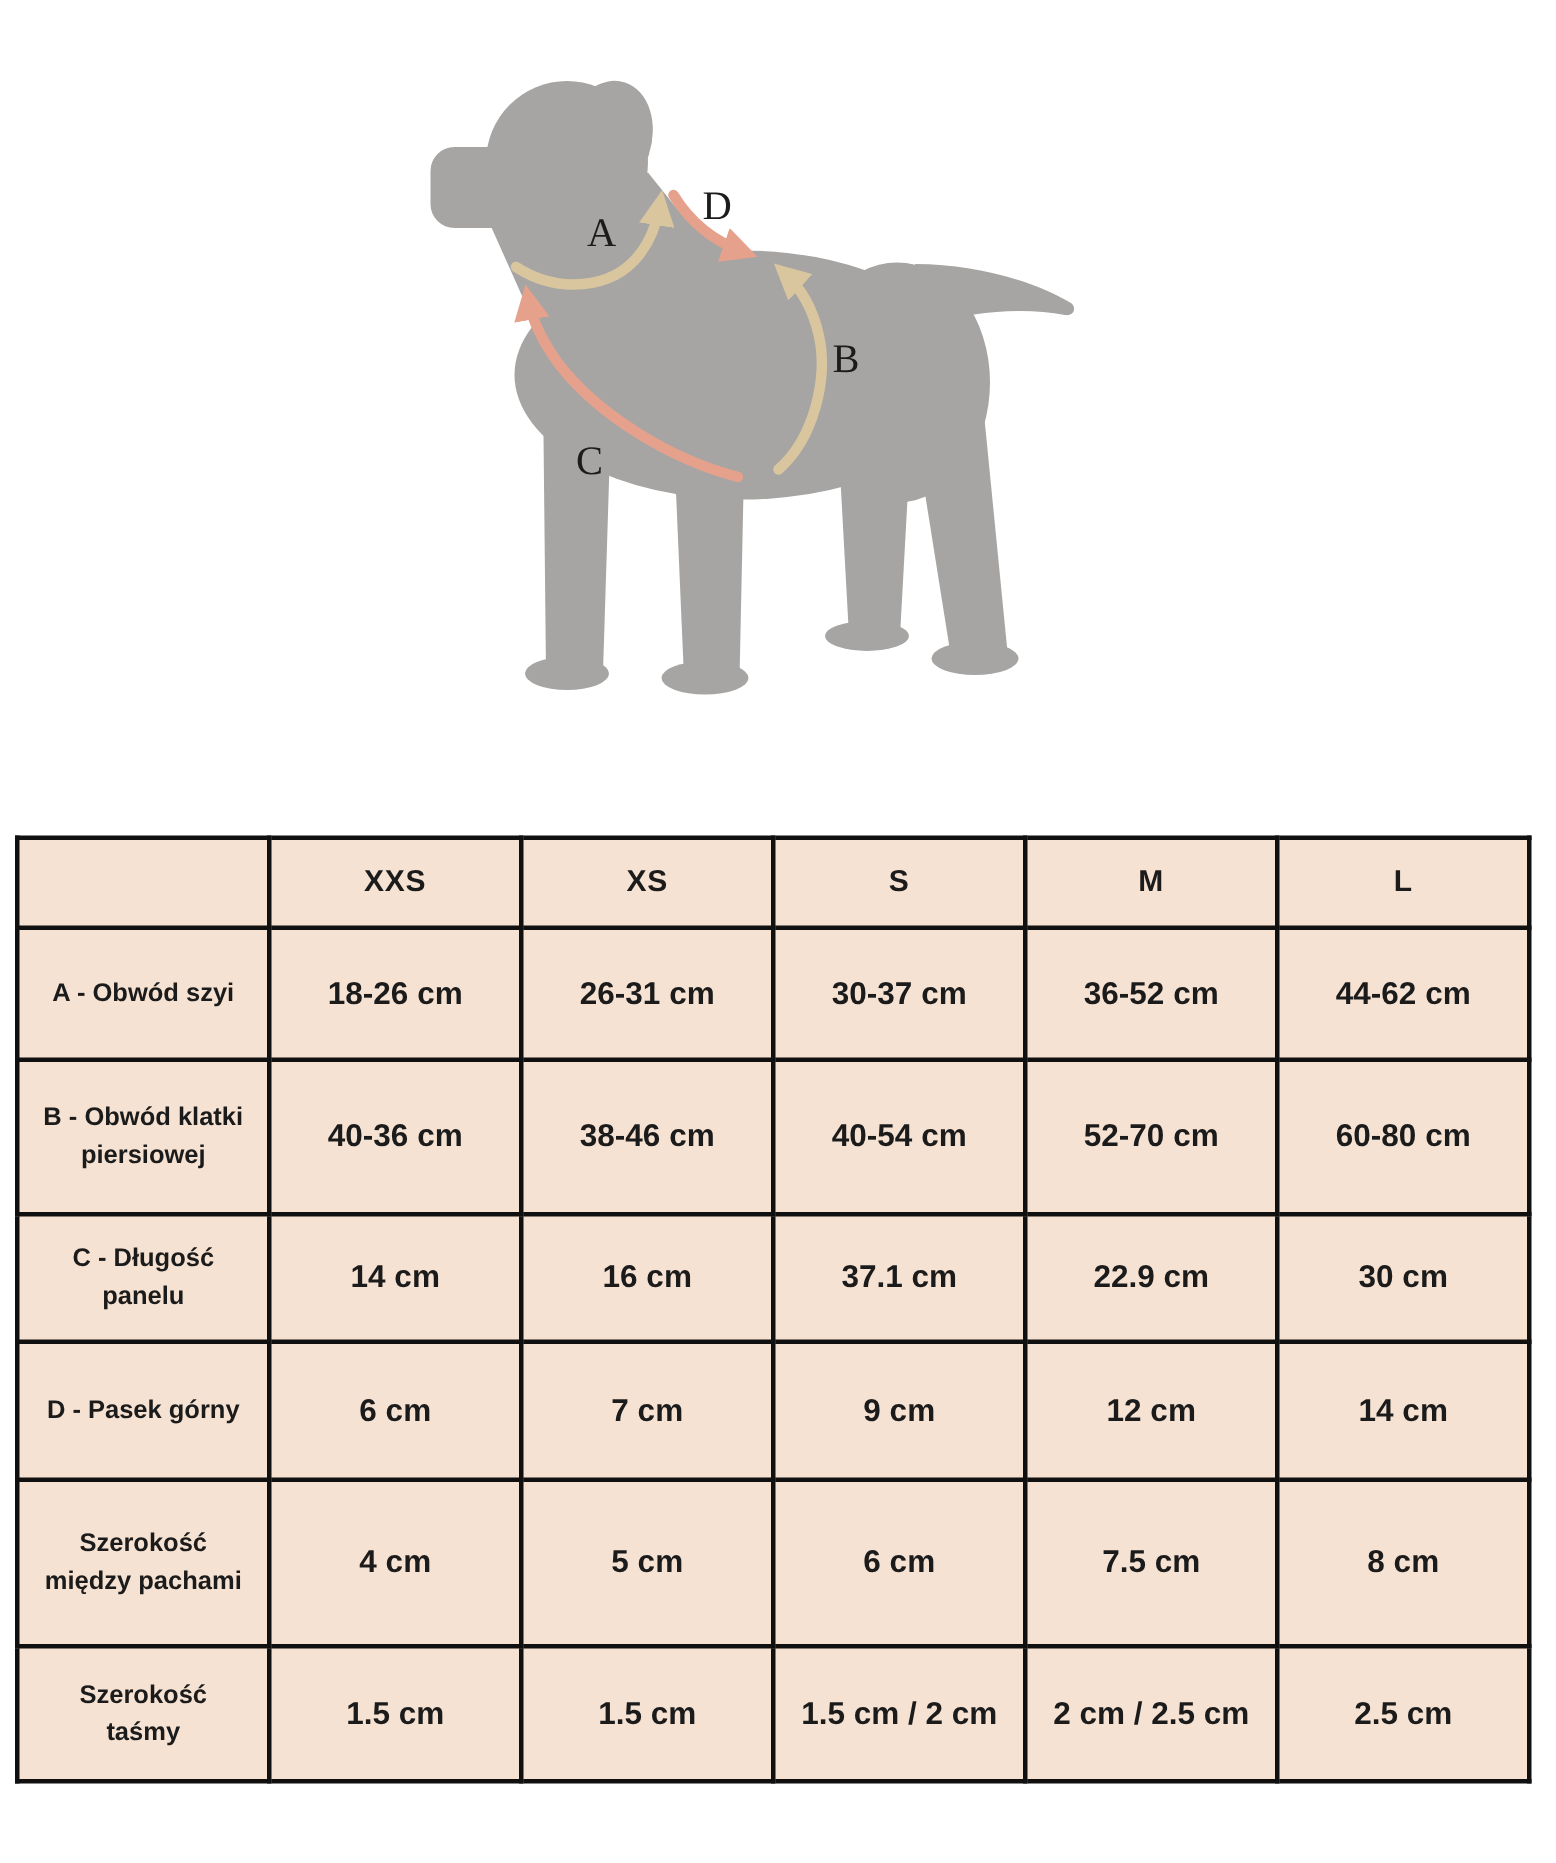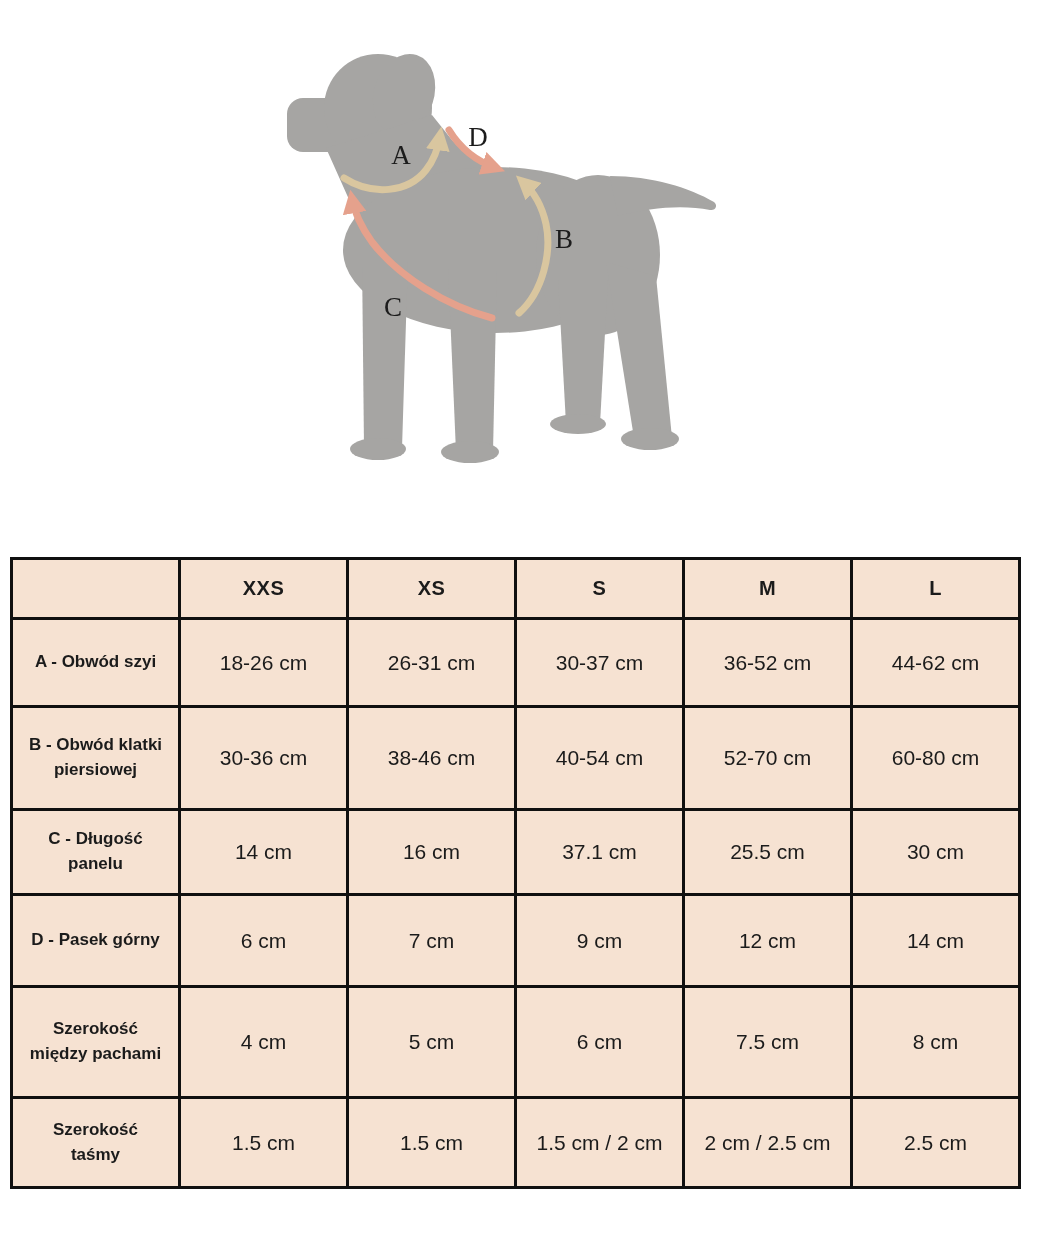--- a/index.html
+++ b/index.html
@@ -61,21 +61,21 @@
     letter-spacing:.5px;
   }
   th.row-label{
     font-weight:bold;
     font-size:17px;
     line-height:1.45;
     padding:0 14px;
   }
   td.value-cell{
     font-size:21px;
-    font-weight:normal;
+    font-weight:bold;
     padding:0 6px;
   }
 </style>
 </head>
 <body>
 
 <div class="page">
 
   <div class="illustration">
     <svg width="1037" height="545" viewBox="0 0 1037 545" xmlns="http://www.w3.org/2000/svg">
@@ -141,32 +141,32 @@
       <tr>
         <th class="row-label">A - Obwód szyi</th>
         <td class="value-cell">18-26 cm</td>
         <td class="value-cell">26-31 cm</td>
         <td class="value-cell">30-37 cm</td>
         <td class="value-cell">36-52 cm</td>
         <td class="value-cell">44-62 cm</td>
       </tr>
       <tr>
         <th class="row-label">B - Obwód klatki piersiowej</th>
-        <td class="value-cell">30-36 cm</td>
+        <td class="value-cell">40-36 cm</td>
         <td class="value-cell">38-46 cm</td>
         <td class="value-cell">40-54 cm</td>
         <td class="value-cell">52-70 cm</td>
         <td class="value-cell">60-80 cm</td>
       </tr>
       <tr>
         <th class="row-label">C - Długość panelu</th>
         <td class="value-cell">14 cm</td>
         <td class="value-cell">16 cm</td>
         <td class="value-cell">37.1 cm</td>
-        <td class="value-cell">25.5 cm</td>
+        <td class="value-cell">22.9 cm</td>
         <td class="value-cell">30 cm</td>
       </tr>
       <tr>
         <th class="row-label">D - Pasek górny</th>
         <td class="value-cell">6 cm</td>
         <td class="value-cell">7 cm</td>
         <td class="value-cell">9 cm</td>
         <td class="value-cell">12 cm</td>
         <td class="value-cell">14 cm</td>
       </tr>

